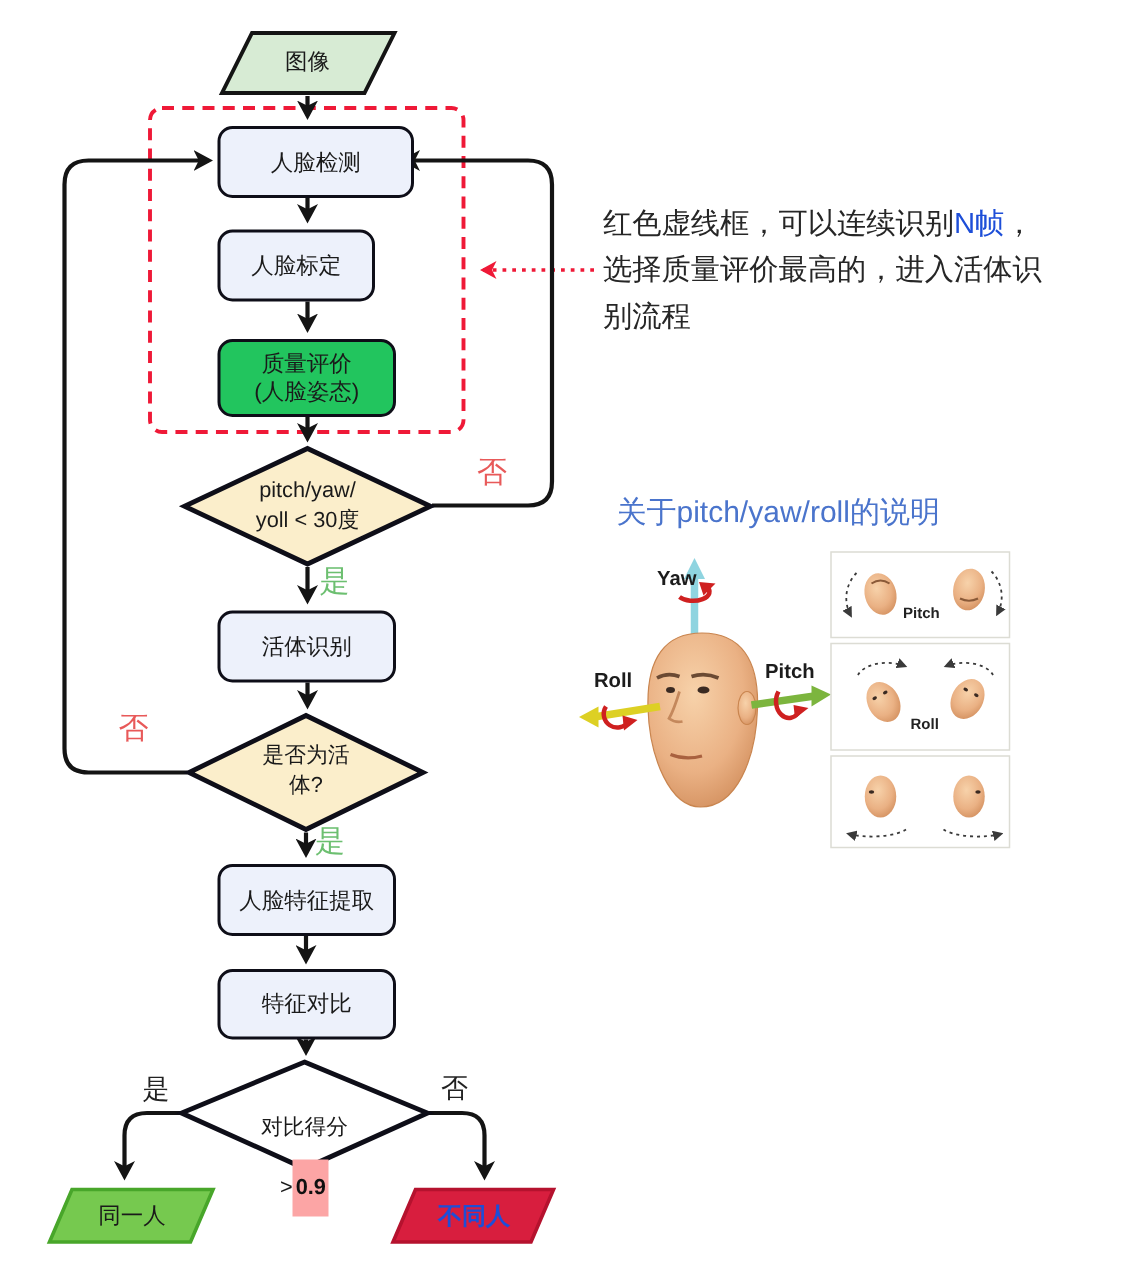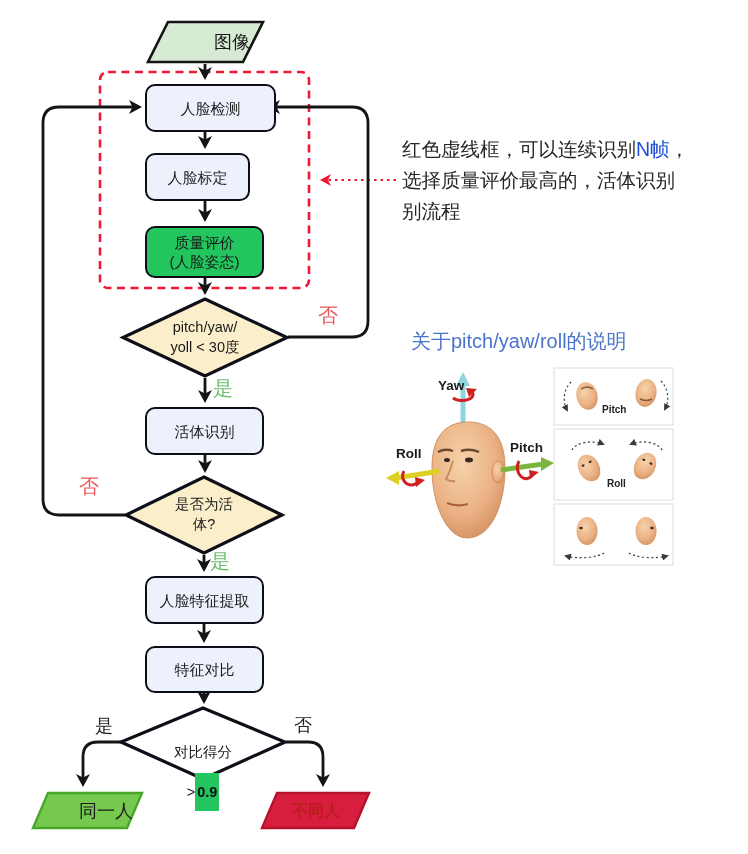--- a/index.html
+++ b/index.html
@@ -7,23 +7,23 @@
         font-family:"Liberation Sans","DejaVu Sans",sans-serif;color:#151515;}
   svg.layer{position:absolute;left:0;top:0;width:748px;height:854px;}
   
   .pbox{position:absolute;display:flex;align-items:center;justify-content:center;text-align:center;
         background:#edf1fb;border:2.6px solid #0e0e18;border-radius:10px;font-size:15px;
         color:#1a1a1a;box-sizing:border-box;white-space:pre-line;line-height:19px;}
   .pbox.white{background:#22c55e;}
   
   .shape-label{position:absolute;text-align:center;white-space:pre-line;color:#1a1a1a;}
   .dlabel{font-size:14.5px;line-height:20px;}
-  .slabel{font-size:18px;line-height:18px;text-align:right;}
-  .diff-label{color:#b91c1c;font-weight:bold;font-size:16px;}
-  .score-hl{background:#22c55e;color:#101010;font-weight:bold;padding:11px 2px;text-align:right;}
+  .slabel{font-size:15px;line-height:18px;}
+  .diff-label{color:#1d4ed8;font-weight:bold;font-size:16px;}
+  .score-hl{background:#fca5a5;color:#101010;font-weight:bold;padding:11px 2px;text-align:right;}
   
   .elabel{position:absolute;font-size:20px;line-height:20px;}
   .elabel.red{color:#e85959;}
   .elabel.green{color:#6cbf70;}
   .elabel.dark{color:#222;font-size:18px;}
   
   .annotation{position:absolute;left:402px;top:134px;font-size:19.5px;line-height:31px;
               color:#262626;white-space:nowrap;}
   .annotation .accent{color:#1d4ed8;}
   .heading{position:absolute;left:411px;top:328px;font-size:20px;color:#4a74cc;font-weight:500;}
@@ -173,21 +173,21 @@
 
   <div class="elabel red" style="left:318px;top:305px;">否</div>
   <div class="elabel green" style="left:213px;top:378px;">是</div>
   <div class="elabel red" style="left:79px;top:476px;">否</div>
   <div class="elabel green" style="left:210px;top:551px;">是</div>
   <div class="elabel dark" style="left:95px;top:716px;">是</div>
   <div class="elabel dark" style="left:294px;top:715px;">否</div>
 
   <div class="annotation">
     <div><span>红色虚线框，可以连续识别</span><span class="accent">N帧</span><span>，</span></div>
-    <div>选择质量评价最高的，活体识别</div>
+    <div>选择质量评价最高的，进入活体识</div>
     <div>别流程</div>
   </div>
 
   <div class="heading">关于pitch/yaw/roll的说明</div>
   <div class="axis-label" style="left:438px;top:378px;">Yaw</div>
   <div class="axis-label" style="left:396px;top:446px;">Roll</div>
   <div class="axis-label" style="left:510px;top:440px;">Pitch</div>
   <div class="panel-label" style="left:602px;top:404px;">Pitch</div>
   <div class="panel-label" style="left:607px;top:478px;">Roll</div>
 

